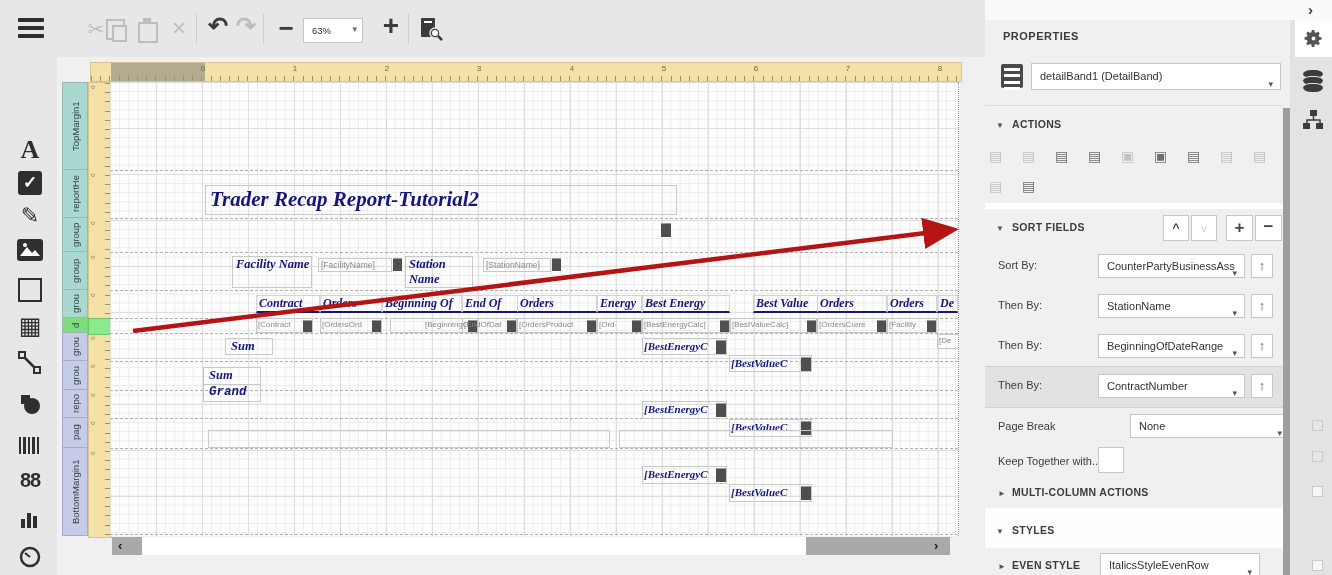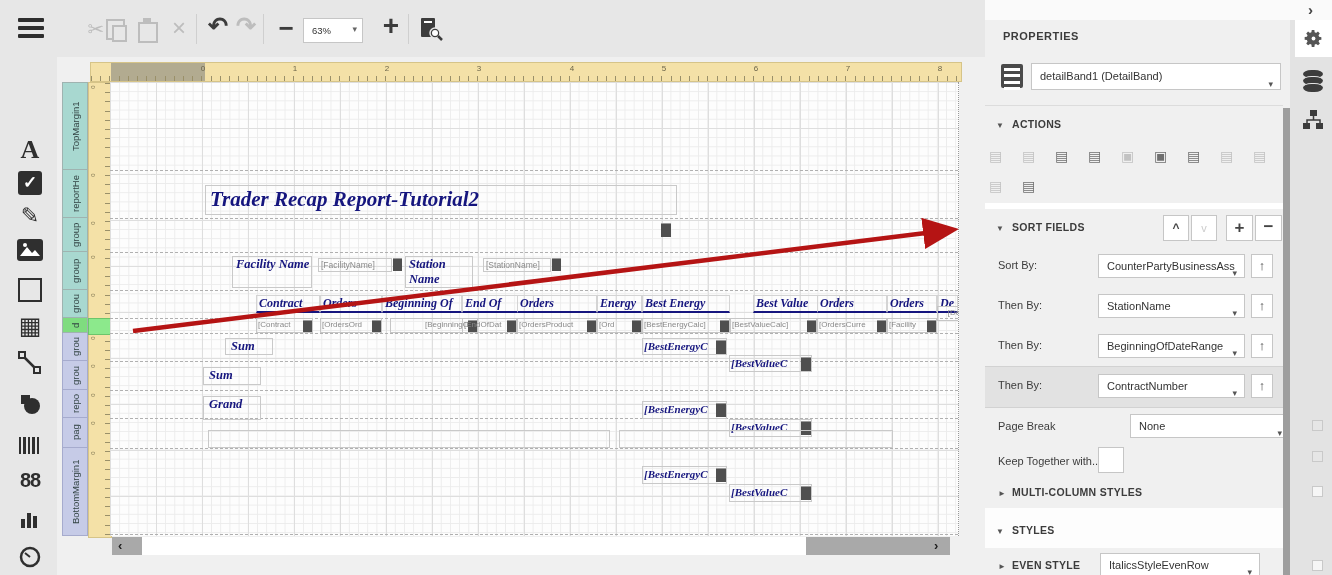--- a/index.html
+++ b/index.html
@@ -285,31 +285,31 @@
       <div class="abs dcell" style="left:146px;top:236px;width:57px;height:15px;"><span>[Contract</span><span class="chip"></span></div>
       <div class="abs dcell" style="left:210px;top:236px;width:62px;height:15px;"><span>[OrdersOrd</span><span class="chip"></span></div>
       <div class="abs dcell" style="left:280px;top:236px;width:88px;height:15px;text-align:right;"><span>[BeginningOfD</span><span class="chip"></span></div>
       <div class="abs dcell" style="left:352px;top:236px;width:55px;height:15px;"><span>[EndOfDat</span><span class="chip"></span></div>
       <div class="abs dcell" style="left:407px;top:236px;width:80px;height:15px;"><span>[OrdersProduct</span><span class="chip"></span></div>
       <div class="abs dcell" style="left:487px;top:236px;width:45px;height:15px;"><span>[Ord</span><span class="chip"></span></div>
       <div class="abs dcell" style="left:532px;top:236px;width:88px;height:15px;"><span>[BestEnergyCalc]</span><span class="chip"></span></div>
       <div class="abs dcell" style="left:620px;top:236px;width:87px;height:15px;"><span>[BestValueCalc]</span><span class="chip"></span></div>
       <div class="abs dcell" style="left:707px;top:236px;width:70px;height:15px;"><span>[OrdersCurre</span><span class="chip"></span></div>
       <div class="abs dcell" style="left:777px;top:236px;width:50px;height:15px;"><span>[Facility</span><span class="chip"></span></div>
-      <div class="abs dcell" style="left:827px;top:224px;width:33px;height:15px;text-align:center;"><span>[De</span></div>
+      <div class="abs dcell" style="left:827px;top:252px;width:33px;height:15px;"><span>[De</span></div>
 
       <div class="abs box rserif sumlab" style="left:115px;top:256px;width:48px;height:17px;">Sum</div>
       <div class="abs box rserif sumfield" style="left:532px;top:256px;width:85px;height:17px;"><span>[BestEnergyC</span><span class="chip"></span></div>
       <div class="abs box rserif sumfield" style="left:619px;top:256px;width:83px;height:17px;"><span>[BestValueC</span><span class="chip"></span></div>
 
       <div class="abs box rserif sumlab" style="left:93px;top:285px;width:58px;height:18px;">Sum</div>
       <div class="abs box rserif sumfield" style="left:532px;top:285px;width:85px;height:18px;"><span>[BestEnergyC</span><span class="chip"></span></div>
       <div class="abs box rserif sumfield" style="left:619px;top:285px;width:83px;height:18px;"><span>[BestValueC</span><span class="chip"></span></div>
 
-      <div class="abs box rserif sumlab" style="left:93px;top:314px;width:58px;height:24px;">Grand</div>
+      <div class="abs box rserif sumlab" style="left:93px;top:302px;width:58px;height:18px;font-family:Liberation Mono, monospace;">Grand</div>
       <div class="abs box rserif sumfield" style="left:532px;top:314px;width:85px;height:18px;"><span>[BestEnergyC</span><span class="chip"></span></div>
       <div class="abs box rserif sumfield" style="left:619px;top:314px;width:83px;height:18px;"><span>[BestValueC</span><span class="chip"></span></div>
 
       <div class="abs box" style="left:98px;top:348px;width:402px;height:18px;background:transparent;"></div>
       <div class="abs box" style="left:509px;top:348px;width:274px;height:18px;background:transparent;"></div>
     </div>
 
     <div class="abs hscroll">
       <span class="abs scharr" style="left:6px;">‹</span>
       <div class="abs hthumb"></div>
@@ -372,21 +372,21 @@
     <div class="abs combo" style="left:113px;top:374px;width:147px;height:24px;"><span>ContractNumber</span><span class="car" style="top:7px;">▾</span></div>
     <div class="abs pbtn" style="left:266px;top:374px;width:22px;height:24px;font-size:13px;line-height:22px;">↑</div>
 
     <span class="abs plabel" style="left:13px;top:420px;">Page Break</span>
     <div class="abs combo" style="left:113px;top:414px;width:160px;height:24px;margin-left:32px;"><span>None</span><span class="car" style="top:7px;">▾</span></div>
 
     <span class="abs plabel" style="left:13px;top:455px;">Keep Together with...</span>
     <div class="abs pbtn" style="left:113px;top:447px;width:26px;height:26px;"></div>
 
     <span class="abs tri" style="left:13px;top:489px;">►</span>
-    <span class="abs sechead" style="left:27px;top:486px;">MULTI-COLUMN STYLES</span>
+    <span class="abs sechead" style="left:27px;top:486px;">MULTI-COLUMN ACTIONS</span>
 
     <div class="abs" style="left:0;top:508px;width:298px;height:40px;background:#fdfdfd;"></div>
     <span class="abs tri" style="left:11px;top:527px;">▼</span>
     <span class="abs sechead" style="left:27px;top:524px;">STYLES</span>
 
     <span class="abs tri" style="left:13px;top:562px;">►</span>
     <span class="abs sechead" style="left:27px;top:559px;">EVEN STYLE</span>
     <div class="abs combo" style="left:115px;top:553px;width:160px;height:24px;"><span>ItalicsStyleEvenRow</span><span class="car" style="top:7px;">▾</span></div>
   </div>
 

